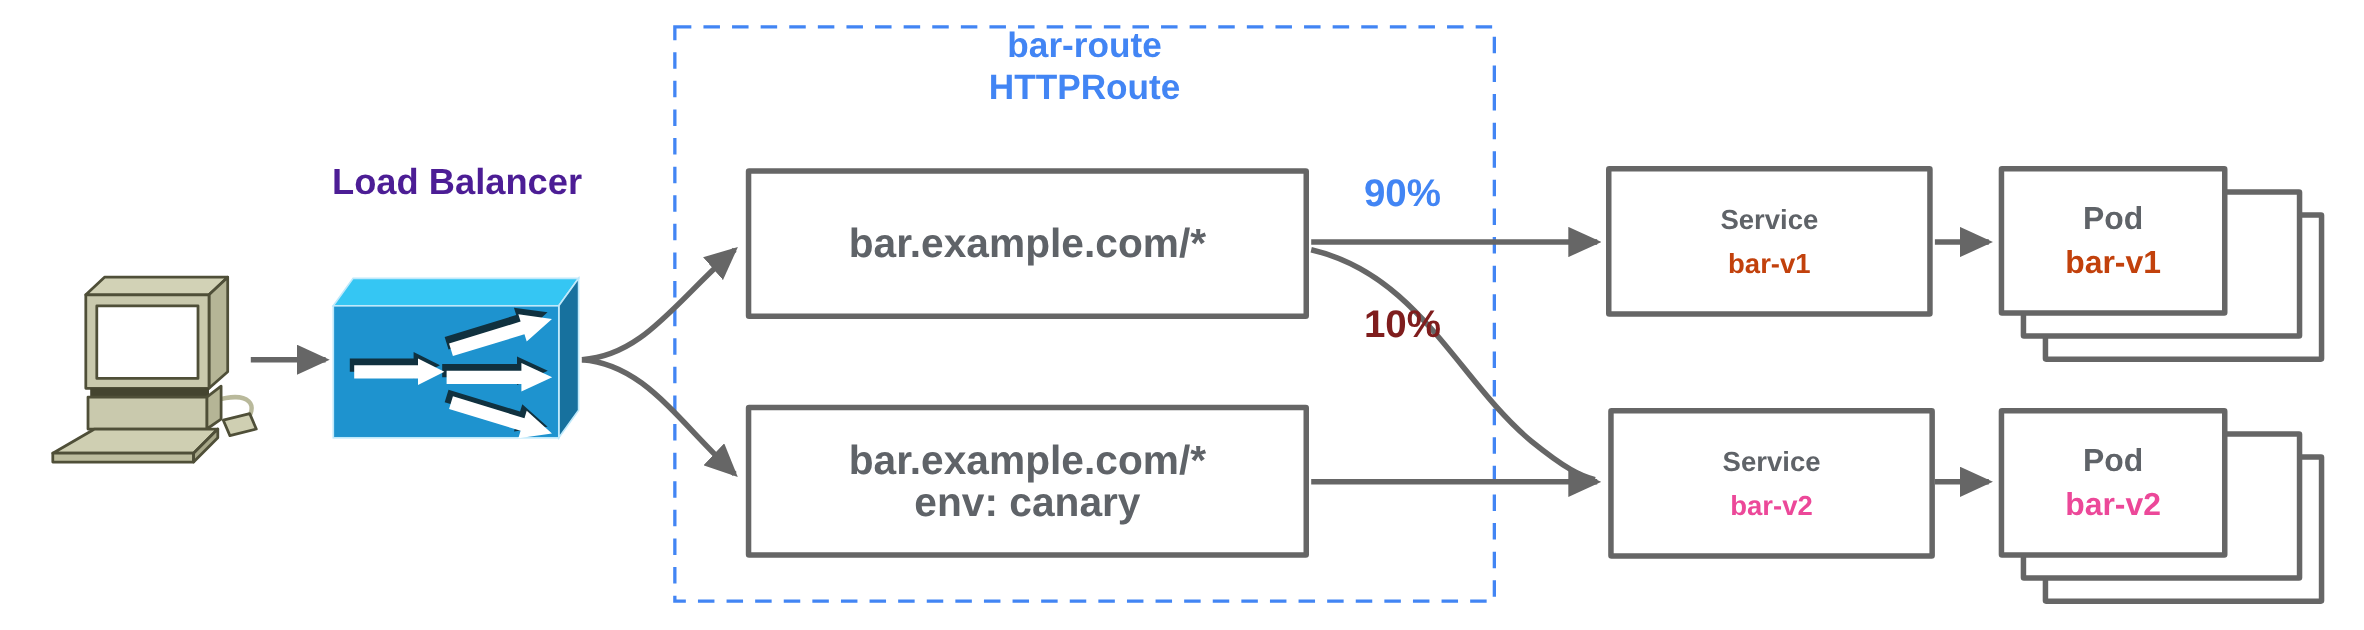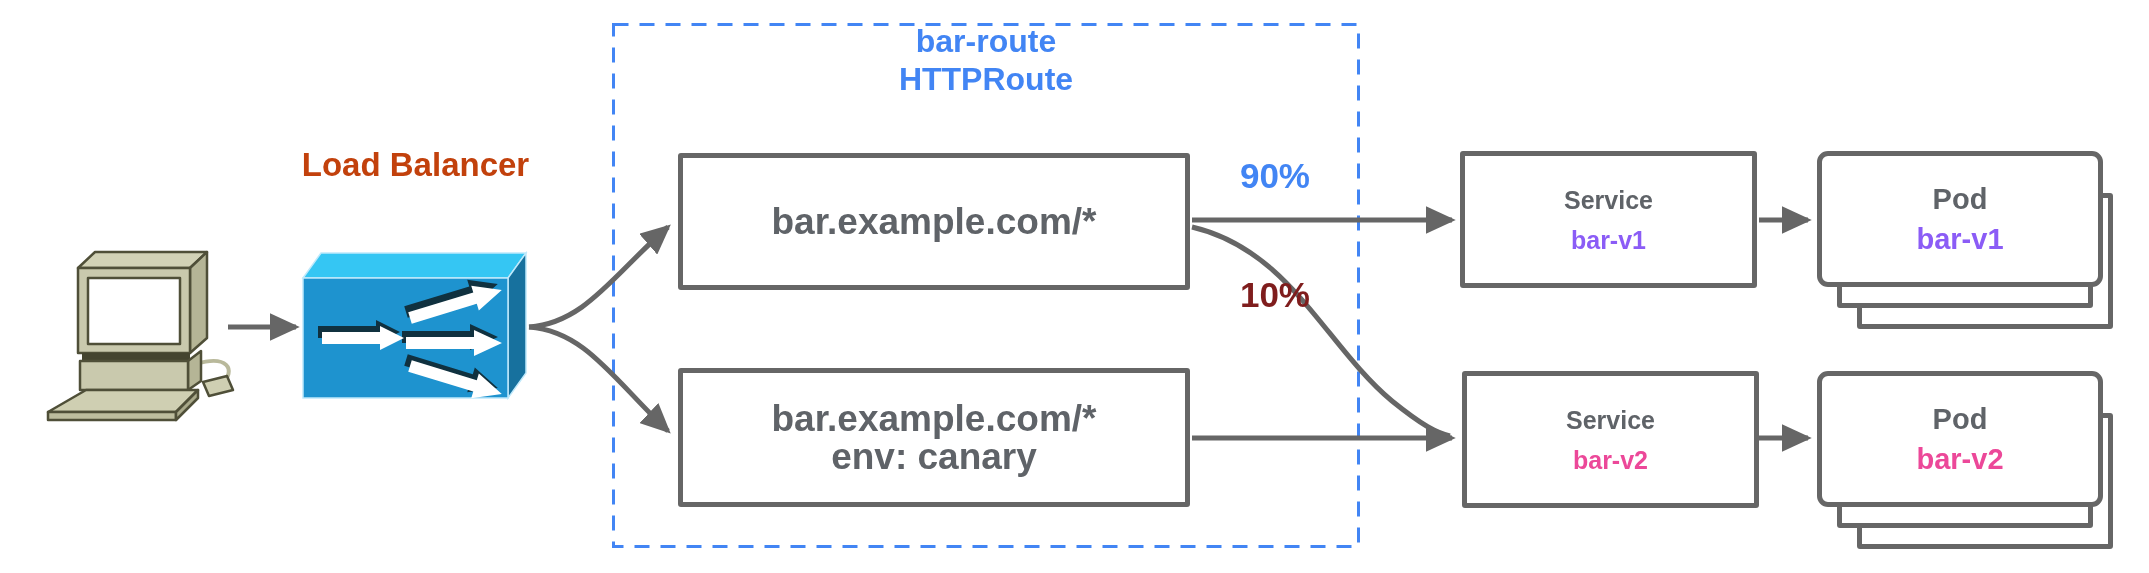--- a/index.html
+++ b/index.html
@@ -19,24 +19,24 @@
   #route-box-2{top:368px;height:139px;}
   .svc-box{width:297px;height:137px;font-size:25px;line-height:40px;}
   #service-box-1{left:1460px;top:151px;}
   #service-box-2{left:1462px;top:371px;}
   .pod-stack{width:300px;height:186px;}
   #pod-stack-1{left:1817px;top:151px;}
   #pod-stack-2{left:1817px;top:371px;}
   .pod-layer{left:0;top:0;width:256px;height:136px;background:#fff;border:5px solid #666666;border-radius:3px;}
   .pod-layer.l2{left:20px;top:21px;}
   .pod-layer.l3{left:40px;top:42px;}
-  .pod-front{left:0;top:0;width:286px;height:136px;font-size:29px;line-height:40px;border-radius:11px;}
-  .name-blue{color:#8b5cf6;}
+  .pod-front{left:0;top:0;width:208px;height:136px;font-size:29px;line-height:40px;}
+  .name-blue{color:#c2410c;}
   .name-green{color:#ec4899;}
-  #lb-label{left:258px;top:146px;width:315px;text-align:center;font-size:33px;font-weight:bold;color:#c2410c;}
+  #lb-label{left:258px;top:146px;width:315px;text-align:center;font-size:33px;font-weight:bold;color:#4c1d95;}
   #route-group-title{left:612px;top:22px;width:748px;text-align:center;font-size:32px;line-height:38px;font-weight:bold;color:#4285f4;}
   .pct{width:110px;text-align:right;font-size:35px;font-weight:bold;}
   #pct-90{left:1200px;top:156px;color:#4285f4;}
   #pct-10{left:1200px;top:275px;color:#7f1d1d;}
 </style>
 </head>
 <body>
 
 <div id="canvas">
 

